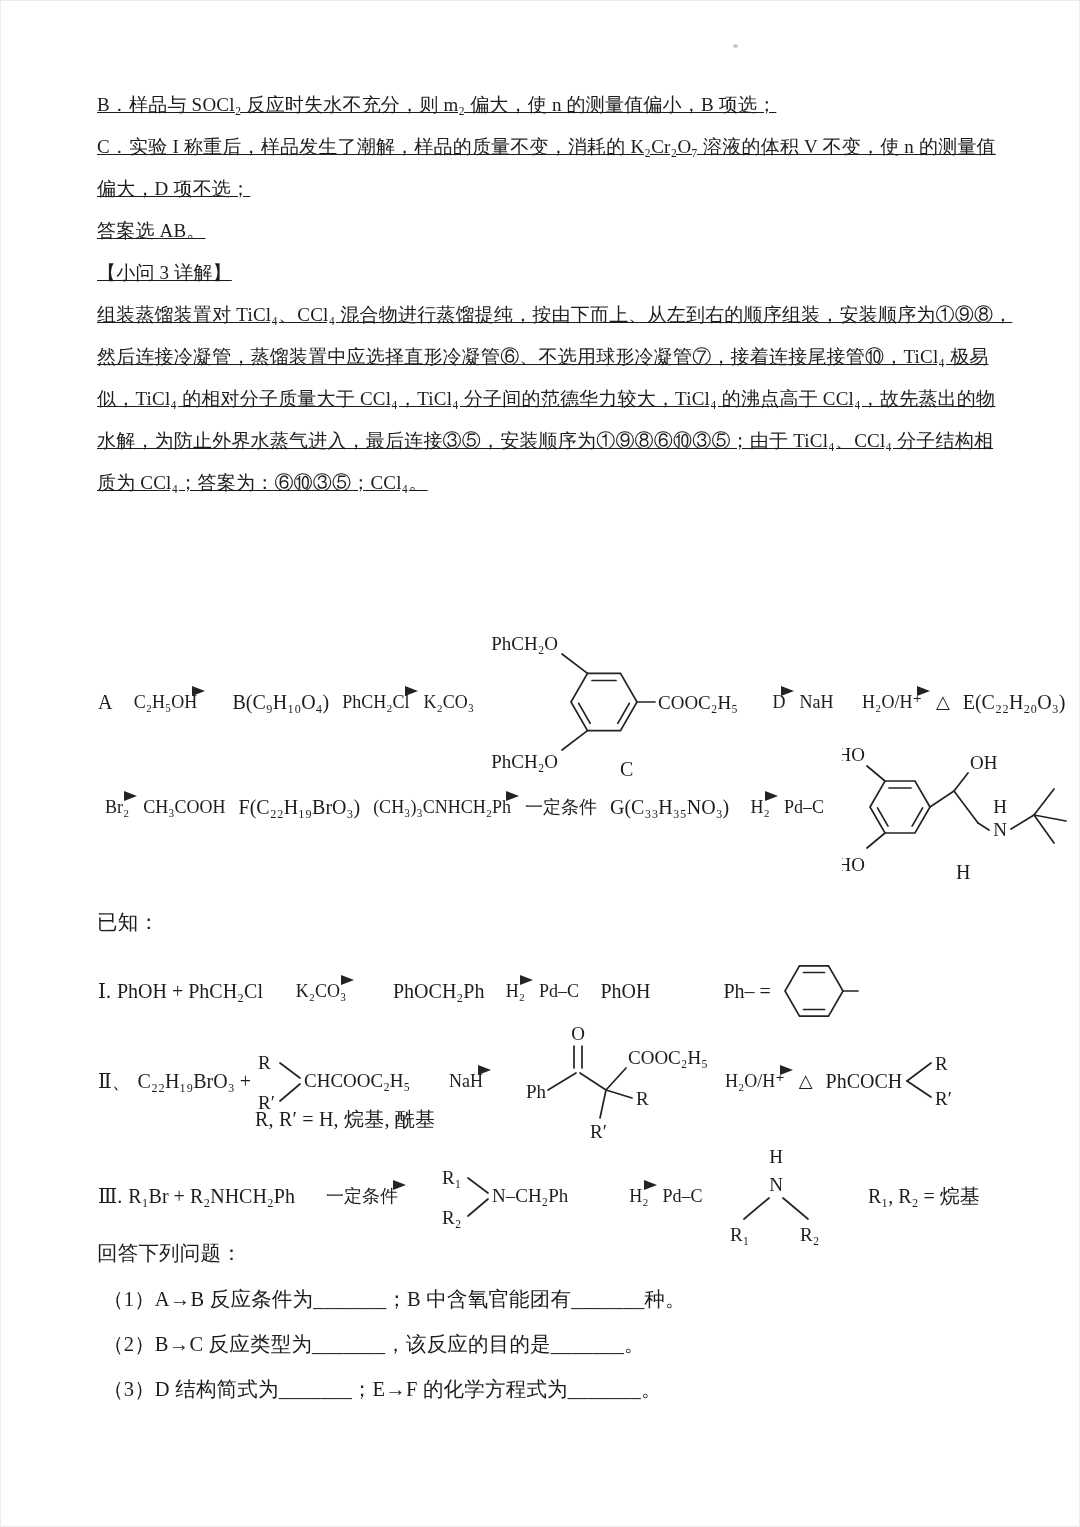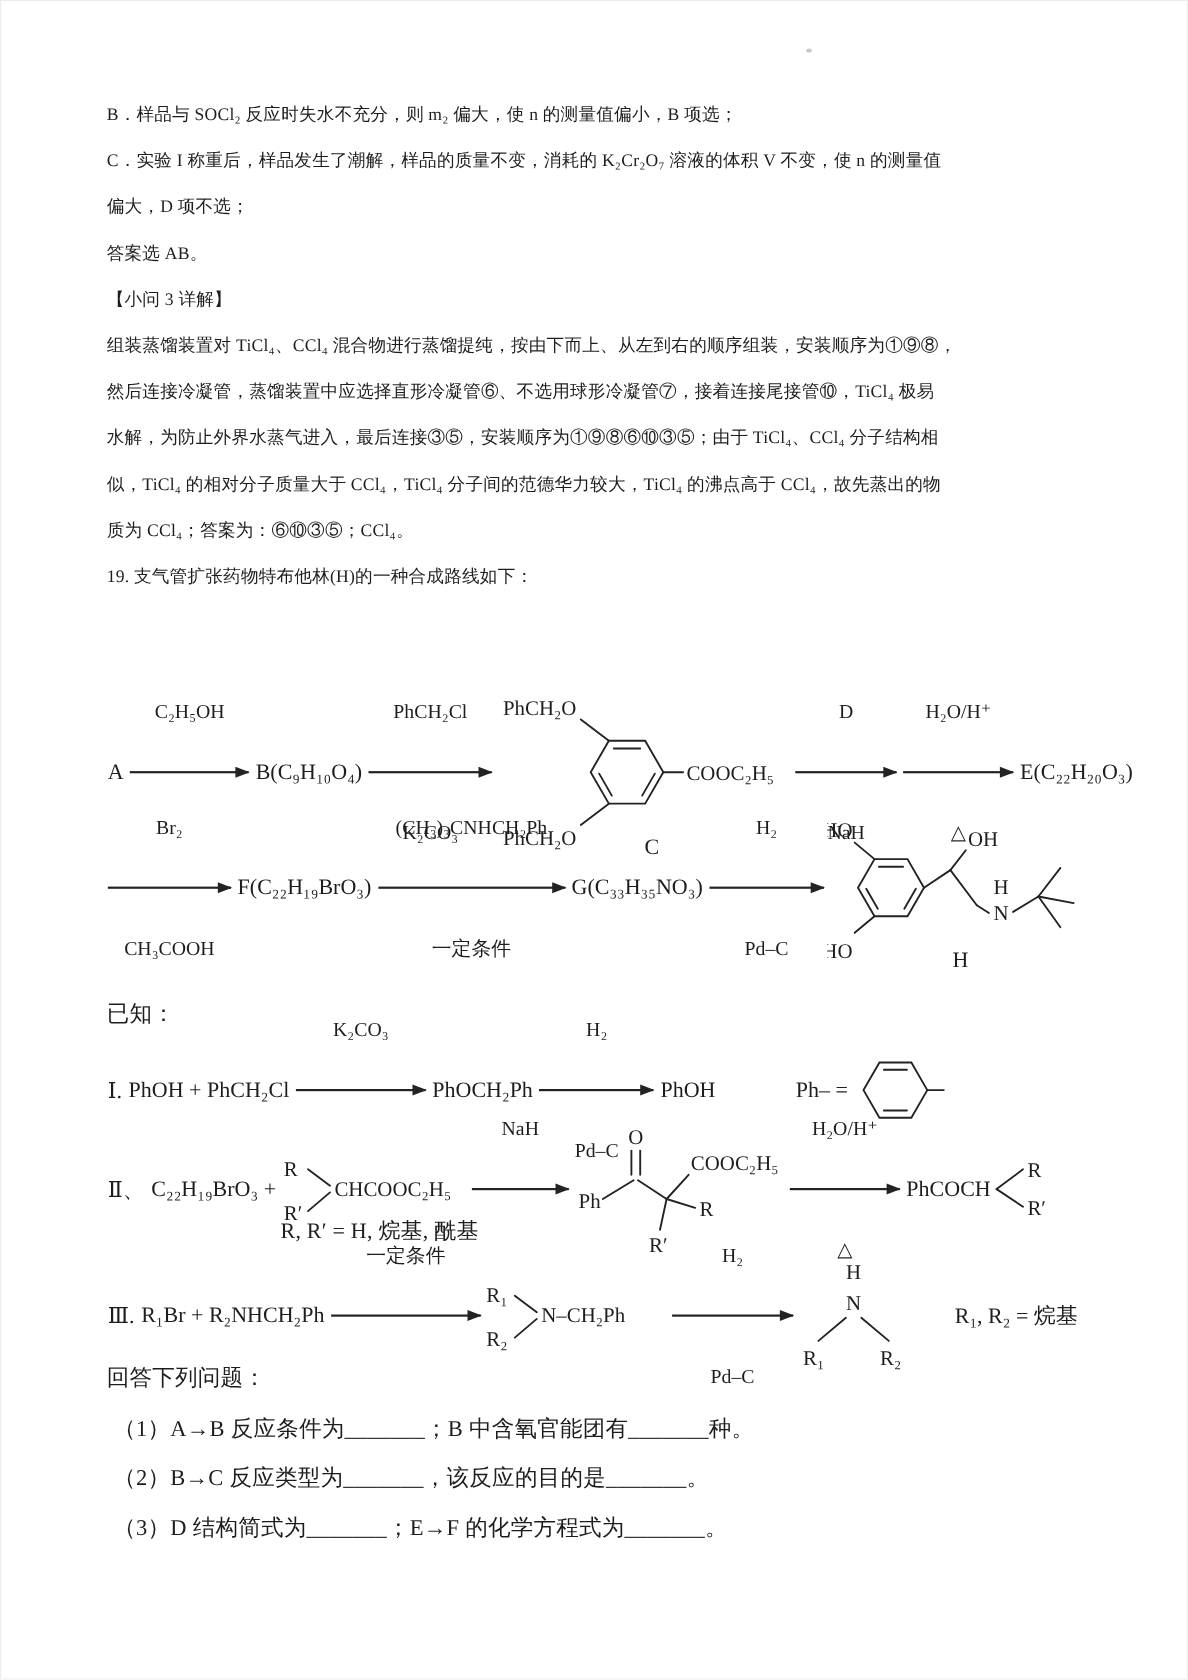--- a/index.html
+++ b/index.html
@@ -8,29 +8,29 @@
     width: 1080px; height: 1527px;
     position: relative;
     background: #ffffff;
     font-family: "Liberation Serif", "DejaVu Serif", serif;
     color: #1d1d1d;
     overflow: hidden;
   }
   .page { position: absolute; inset: 0; background: #ffffff; border: 1px solid #ececec; }
   .dot { position: absolute; left: 733px; top: 44px; width: 5px; height: 4px; background: #c9c9c9; border-radius: 50%; }
 
-  .tblock { position: absolute; left: 97px; top: 84px; width: 916px; font-size: 16px; }
+  .tblock { position: absolute; left: 97px; top: 84px; width: 916px; font-size: 19px; text-decoration: underline; }
   .tline { height: 42px; line-height: 42px; white-space: nowrap; letter-spacing: 0.2px; }
 
   .static { position: absolute; font-size: 20.5px; line-height: 42px; white-space: nowrap; letter-spacing: 0.2px; }
 
   .row { position: absolute; display: flex; align-items: center; white-space: nowrap; font-size: 20px; }
   .fm { margin: 0 3px; }
 
-  .arr { display: flex; flex-direction: column; justify-content: center; margin: 0 3px; gap: 40px; }
+  .arr { display: flex; flex-direction: row; justify-content: center; margin: 0 3px; }
   .arr .lab { text-align: center; font-size: 18px; height: 26px; line-height: 26px; padding: 0 7px; }
   .arr .shaft { height: 2px; background: #232323; position: relative; margin: 1px 0; }
   .arr .shaft::after {
     content: ""; position: absolute; right: -1px; top: -4px;
     width: 0; height: 0;
     border-left: 13px solid #232323;
     border-top: 5px solid transparent;
     border-bottom: 5px solid transparent;
   }
 
@@ -46,24 +46,23 @@
 <div class="dot"></div>
 
 <div class="tblock">
   <div class="tline">B．样品与 SOCl₂ 反应时失水不充分，则 m₂ 偏大，使 n 的测量值偏小，B 项选；</div>
   <div class="tline">C．实验 I 称重后，样品发生了潮解，样品的质量不变，消耗的 K₂Cr₂O₇ 溶液的体积 V 不变，使 n 的测量值</div>
   <div class="tline">偏大，D 项不选；</div>
   <div class="tline">答案选 AB。</div>
   <div class="tline">【小问 3 详解】</div>
   <div class="tline">组装蒸馏装置对 TiCl₄、CCl₄ 混合物进行蒸馏提纯，按由下而上、从左到右的顺序组装，安装顺序为①⑨⑧，</div>
   <div class="tline">然后连接冷凝管，蒸馏装置中应选择直形冷凝管⑥、不选用球形冷凝管⑦，接着连接尾接管⑩，TiCl₄ 极易</div>
+  <div class="tline">似，TiCl₄ 的相对分子质量大于 CCl₄，TiCl₄ 分子间的范德华力较大，TiCl₄ 的沸点高于 CCl₄，故先蒸出的物</div>
   <div class="tline">水解，为防止外界水蒸气进入，最后连接③⑤，安装顺序为①⑨⑧⑥⑩③⑤；由于 TiCl₄、CCl₄ 分子结构相</div>
-  <div class="tline">似，TiCl₄ 的相对分子质量大于 CCl₄，TiCl₄ 分子间的范德华力较大，TiCl₄ 的沸点高于 CCl₄，故先蒸出的物</div>
   <div class="tline">质为 CCl₄；答案为：⑥⑩③⑤；CCl₄。</div>
-  <div class="tline">19. 支气管扩张药物特布他林(H)的一种合成路线如下：</div>
 </div>
 
 <div class="row" style="left:95px; top:628px; height:148px;">
   <span class="fm">A</span>
   <div class="arr" style="min-width:108px;">
     <div class="lab">C₂H₅OH</div>
     <div class="shaft"></div>
     <div class="lab"></div>
   </div>
   <span class="fm">B(C₉H₁₀O₄)</span>

